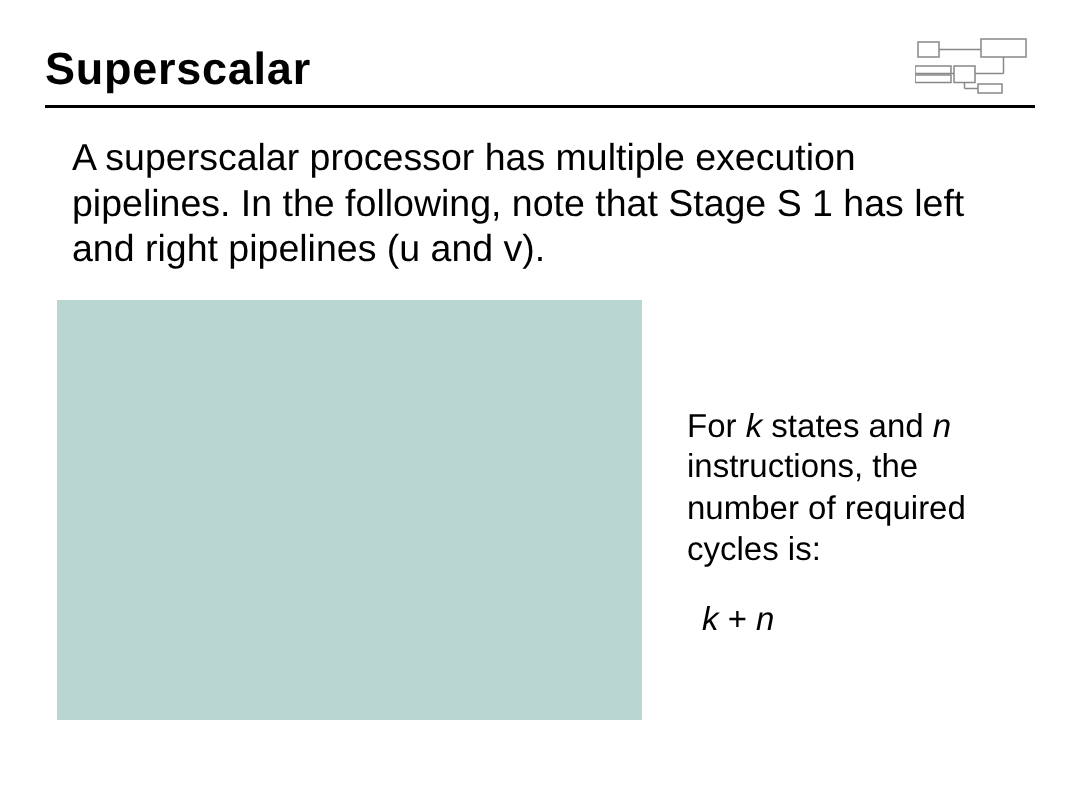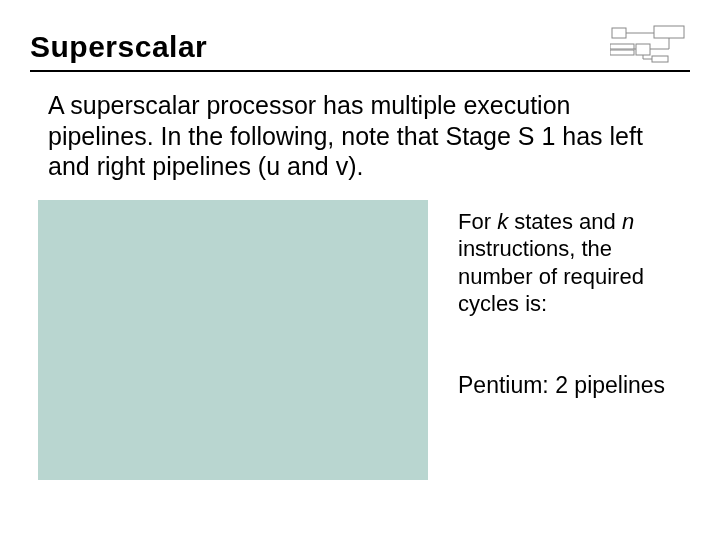--- a/index.html
+++ b/index.html
@@ -4,21 +4,21 @@
 <style>
   * { margin: 0; padding: 0; box-sizing: border-box; }
   html, body { width: 720px; height: 540px; background: #fff; font-family: "Trebuchet MS", Verdana, sans-serif; color: #000; }
   .slide { width: 720px; height: 540px; position: relative; padding: 24px 30px 20px 30px; }
   .header-row { display: flex; align-items: flex-end; justify-content: space-between; }
   .title { font-size: 30px; font-weight: 700; letter-spacing: 0.5px; }
   .diagram-icon { width: 80px; height: 40px; }
   .diagram-icon svg { width: 100%; height: 100%; display: block; }
   .rule { border: none; border-top: 2.5px solid #000; margin: 6px 0 18px 0; }
   .intro { font-size: 25px; line-height: 1.22; padding: 0 10px 0 18px; }
-  .content-row { display: flex; margin-top: 18px; padding-left: 8px; }
+  .content-row { display: flex; margin-top: 18px; padding-left: 8px; align-items: flex-end; }
   .teal-box { width: 390px; height: 280px; background: #b9d6d0; }
   .right-col { flex: 1; padding-left: 30px; padding-top: 8px; display: flex; flex-direction: column; }
   .desc { font-family: Arial, Helvetica, sans-serif; font-size: 22px; line-height: 1.25; }
   .desc .var { font-style: italic; }
   .formula { font-family: Arial, Helvetica, sans-serif; font-size: 22px; font-style: italic; margin-top: 20px; padding-left: 10px; }
   .formula .plus { font-style: normal; }
   .pentium { font-size: 23px; line-height: 1.2; margin-top: 54px; }
 </style>
 </head>
 <body>
@@ -48,19 +48,21 @@
   <hr class="rule">
 
   <div class="intro">A superscalar processor has multiple execution pipelines. In the following, note that Stage S 1 has left and right pipelines (u and v).</div>
 
   <div class="content-row">
     <div class="teal-box"></div>
     <div class="right-col">
       <div class="desc">
         <span>For </span><span class="var">k</span><span> states and </span><span class="var">n</span><span> instructions, the number of required cycles is:</span>
       </div>
+      <div class="formula">
+        <span>k</span><span class="plus"> + </span><span>n</span>
+      </div>
       <div class="pentium">
-        <div>Pentium: 2 pipelines</div>
       </div>
     </div>
   </div>
 
 </div>
 
 </body></html>

